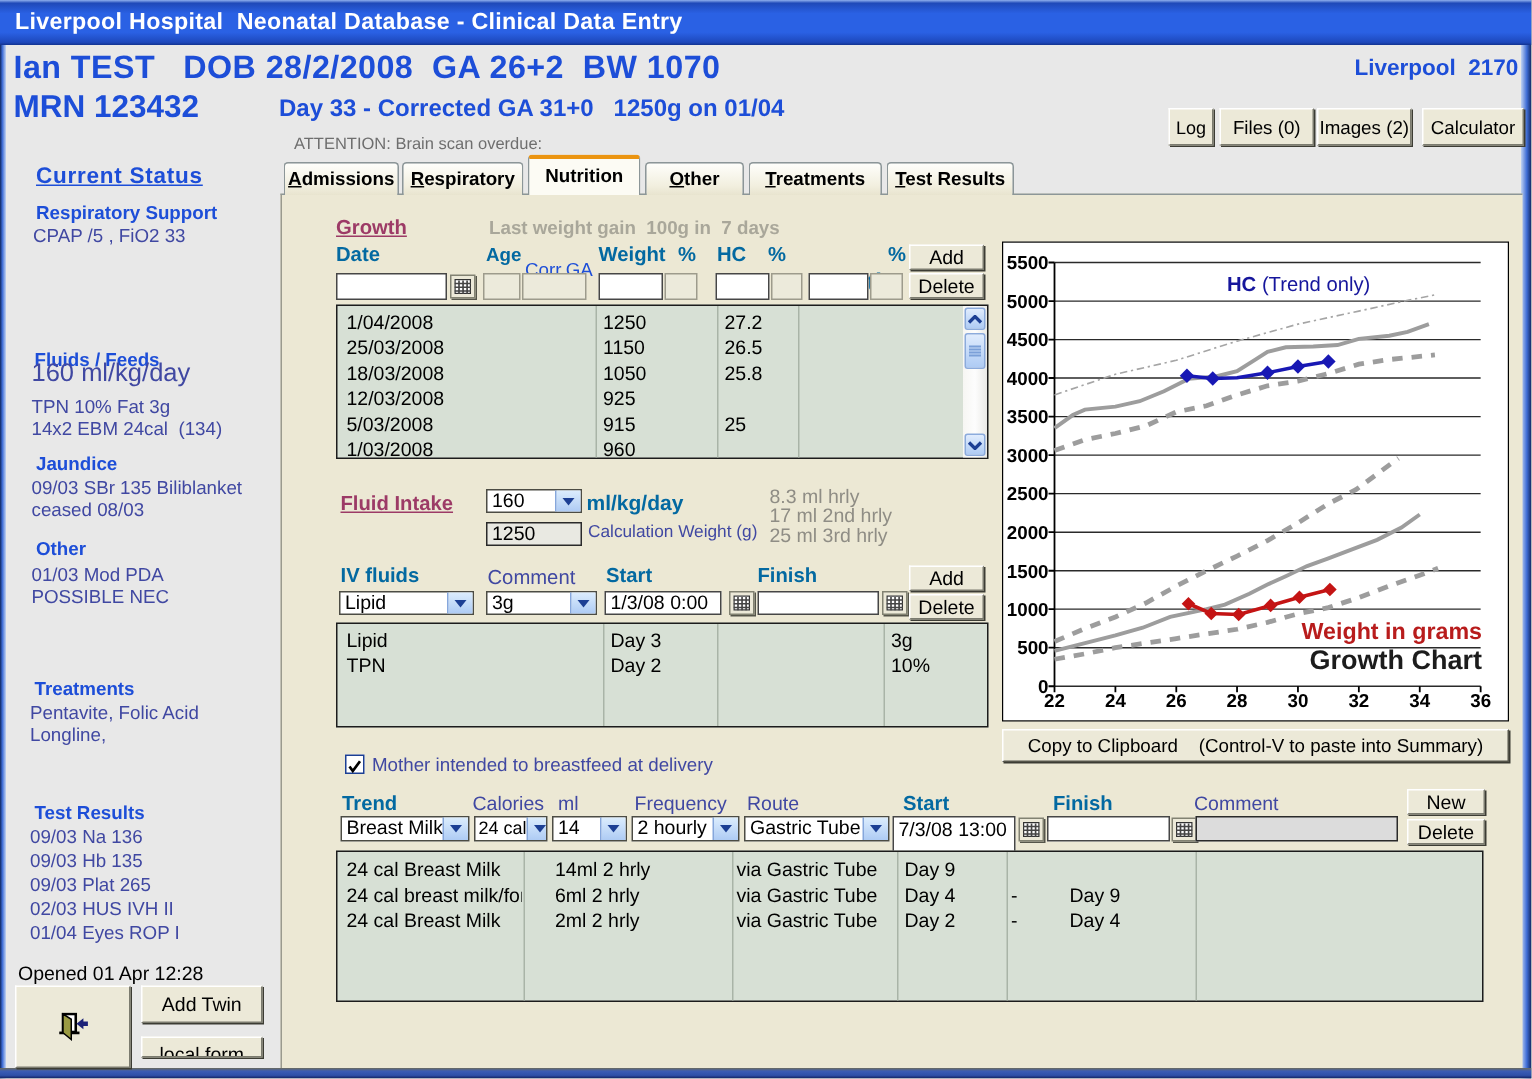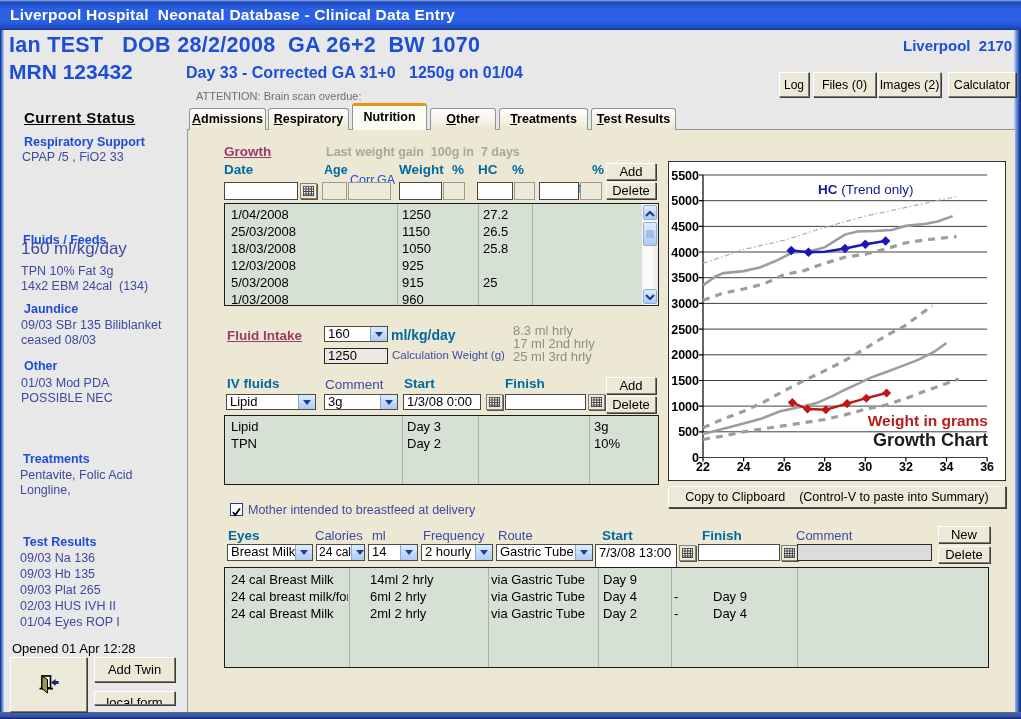--- a/index.html
+++ b/index.html
@@ -36,21 +36,21 @@
 <div class="ab redh" style="left:9px;top:33px;font-size:21.5px;letter-spacing:.3px">Ian TEST&nbsp;&nbsp; DOB 28/2/2008&nbsp; GA 26+2&nbsp; BW 1070</div>
 <div class="ab redh" style="left:9px;top:60px;font-size:21px">MRN 123432</div>
 <div class="ab redh" style="left:186px;top:64px;font-size:16px">Day 33 - Corrected GA 31+0&nbsp;&nbsp; 1250g on 01/04</div>
 <div class="ab redh" style="left:903px;top:37px;font-size:15px">Liverpool&nbsp; 2170</div>
 <div class="ab" style="left:196px;top:90px;font-size:11px;color:#6e6e6e">ATTENTION: Brain scan overdue:</div>
 <div class="btn" style="left:779px;top:72px;width:30px;height:25px;line-height:24px;font-size:12px">Log</div>
 <div class="btn" style="left:813px;top:72px;width:63px;height:25px;line-height:24px;font-size:12.5px">Files (0)</div>
 <div class="btn" style="left:878px;top:72px;width:63px;height:25px;line-height:24px;font-size:12.5px">Images (2)</div>
 <div class="btn" style="left:948px;top:72px;width:68px;height:25px;line-height:24px;font-size:12.5px">Calculator</div>
 
-<div class="ab" style="left:24px;top:109px;font-size:15px;color:#000000;font-weight:bold;text-decoration:underline;letter-spacing:.5px">Current Status</div>
+<div class="ab" style="left:24px;top:109px;font-size:15px;color:#1d4ed8;font-weight:bold;text-decoration:underline;letter-spacing:.5px">Current Status</div>
 <div class="ab redh" style="left:24px;top:135px;font-size:12.5px">Respiratory Support</div>
 <div class="ab blue" style="left:22px;top:150px;font-size:12.5px">CPAP /5 , FiO2 33</div>
 <div class="ab redh" style="left:23px;top:233px;font-size:12.5px">Fluids / Feeds</div>
 <div class="ab blue" style="left:21px;top:239px;font-size:17px">160 ml/kg/day</div>
 <div class="ab blue" style="left:21px;top:264px;font-size:12.5px">TPN 10% Fat 3g</div>
 <div class="ab blue" style="left:21px;top:279px;font-size:12.5px">14x2 EBM 24cal&nbsp; (134)</div>
 <div class="ab redh" style="left:24px;top:302px;font-size:12.5px">Jaundice</div>
 <div class="ab blue" style="left:21px;top:318px;font-size:12.5px">09/03 SBr 135 Biliblanket</div>
 <div class="ab blue" style="left:21px;top:333px;font-size:12.5px">ceased 08/03</div>
 <div class="ab redh" style="left:24px;top:359px;font-size:12.5px">Other</div>
@@ -181,21 +181,21 @@
 <div class="lt" style="left:6px;top:20px">TPN</div>
     <div class="lt" style="left:182px;top:20px">Day 2</div>
     <div class="lt" style="left:369px;top:20px">10%</div>
 </div>
 
 <div class="ab" style="left:230px;top:503px;width:13px;height:13px;background:#fff;border:1px solid #1c3f94"><svg width="11" height="11" viewBox="0 0 11 11">
       <path d="M2 5 L4.2 8 L9 1.5" stroke="#000" stroke-width="1.8" fill="none"></path>
     </svg></div>
 <div class="ab blue" style="left:248px;top:503px;font-size:12.5px">Mother intended to breastfeed at delivery</div>
 
-<div class="ab navy" style="left:228px;top:528px;font-size:13.5px">Eyes</div>
+<div class="ab navy" style="left:228px;top:528px;font-size:13.5px">Trend</div>
 <div class="ab blue" style="left:315px;top:528px;font-size:13px">Calories</div>
 <div class="ab blue" style="left:372px;top:528px;font-size:13px">ml</div>
 <div class="ab blue" style="left:423px;top:528px;font-size:13px">Frequency</div>
 <div class="ab blue" style="left:498px;top:528px;font-size:13px">Route</div>
 <div class="ab navy" style="left:602px;top:528px;font-size:13.5px">Start</div>
 <div class="ab navy" style="left:702px;top:528px;font-size:13.5px">Finish</div>
 <div class="ab blue" style="left:796px;top:528px;font-size:13px">Comment</div>
 <div class="btn" style="left:938px;top:526px;width:52px;height:17px;line-height:16px">New</div>
 <div class="btn" style="left:938px;top:546px;width:52px;height:17px;line-height:16px">Delete</div>
 <div class="combo" style="left:227px;top:544px;width:86px;height:17px">Breast Milk<span class="da"></span></div>

